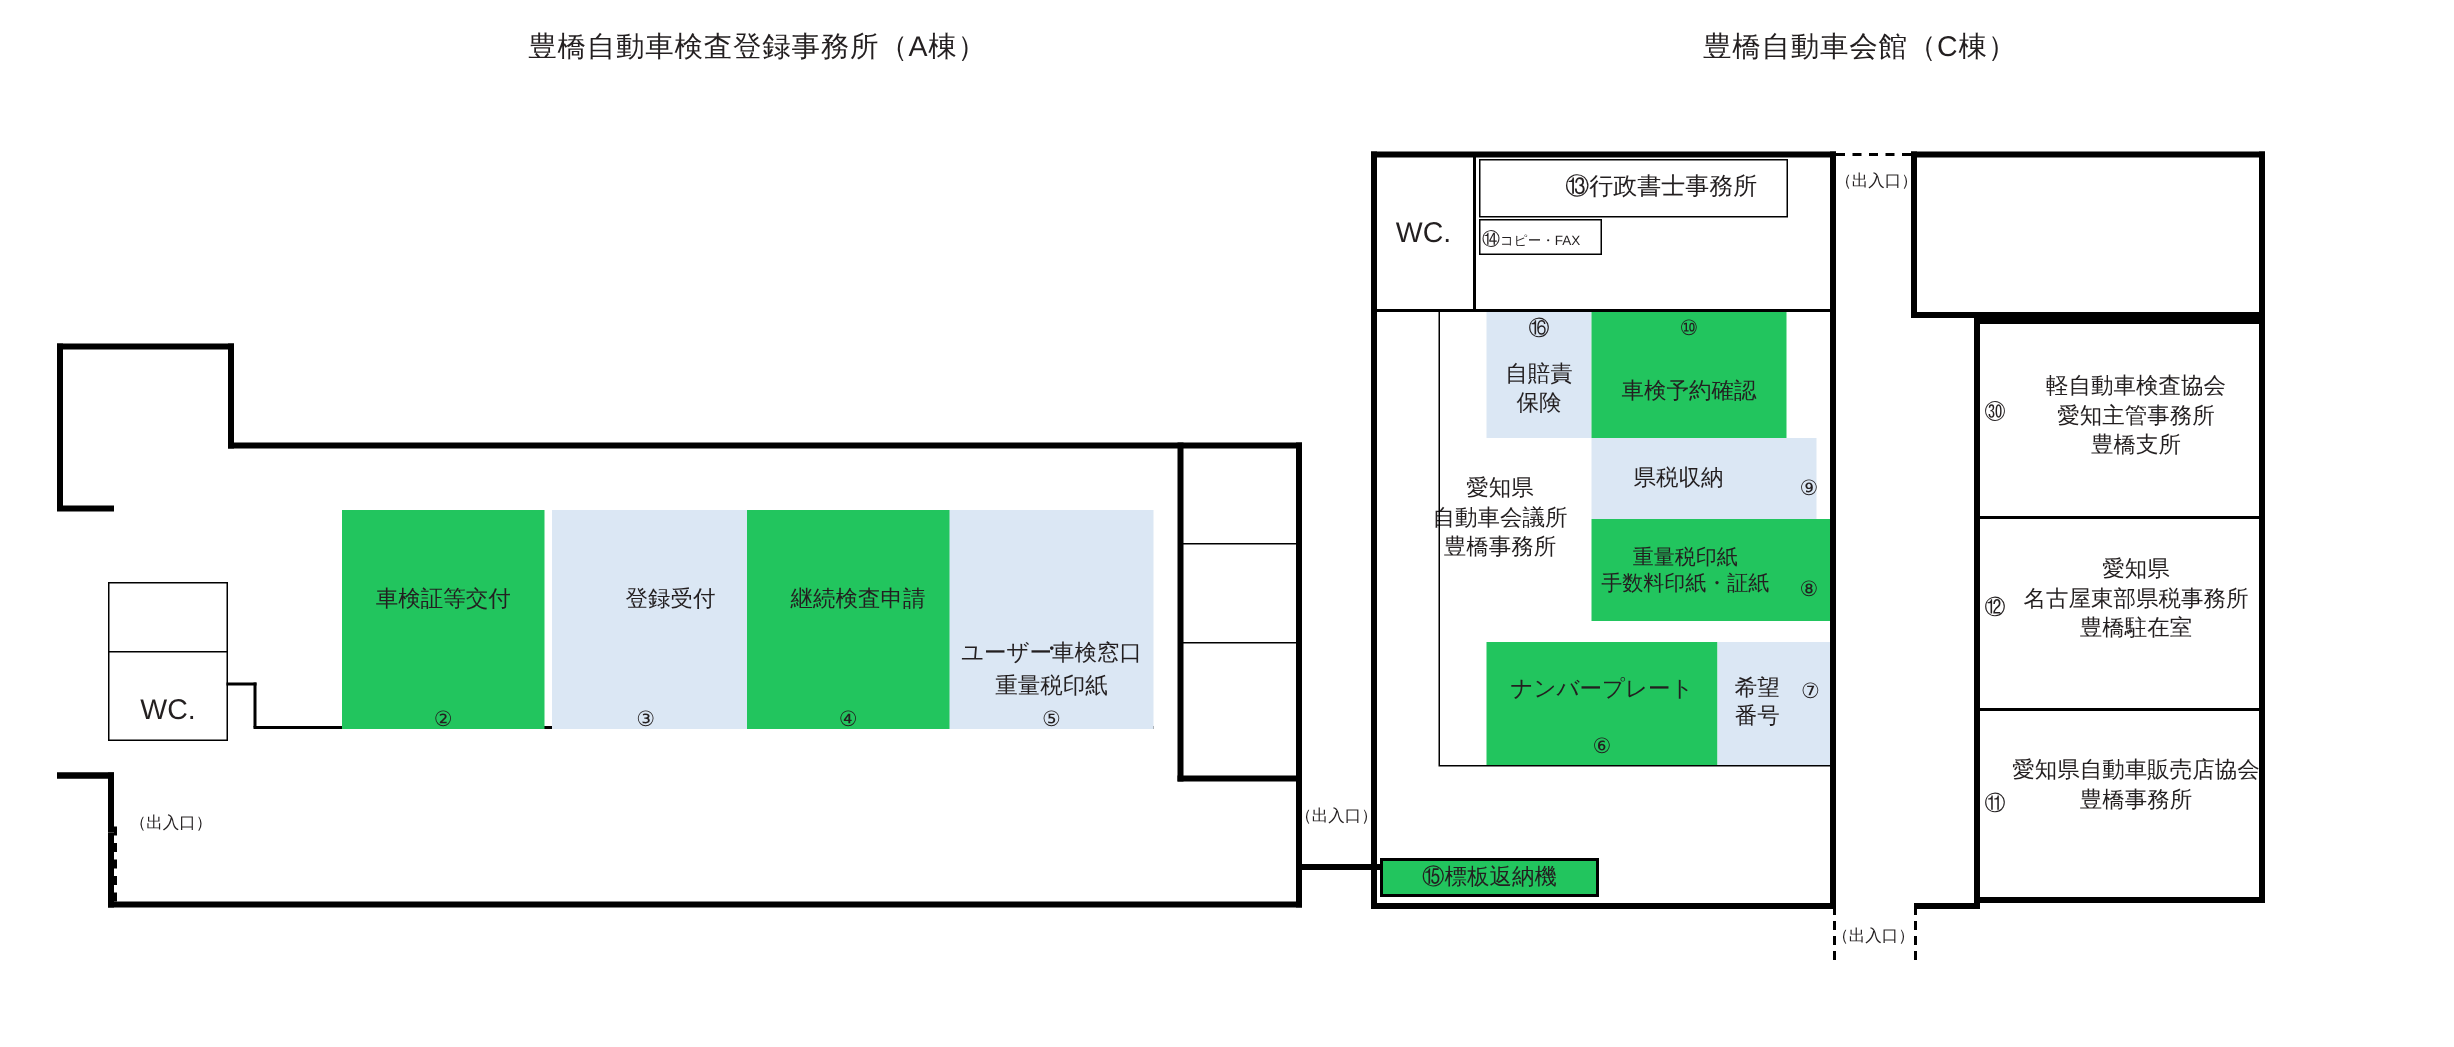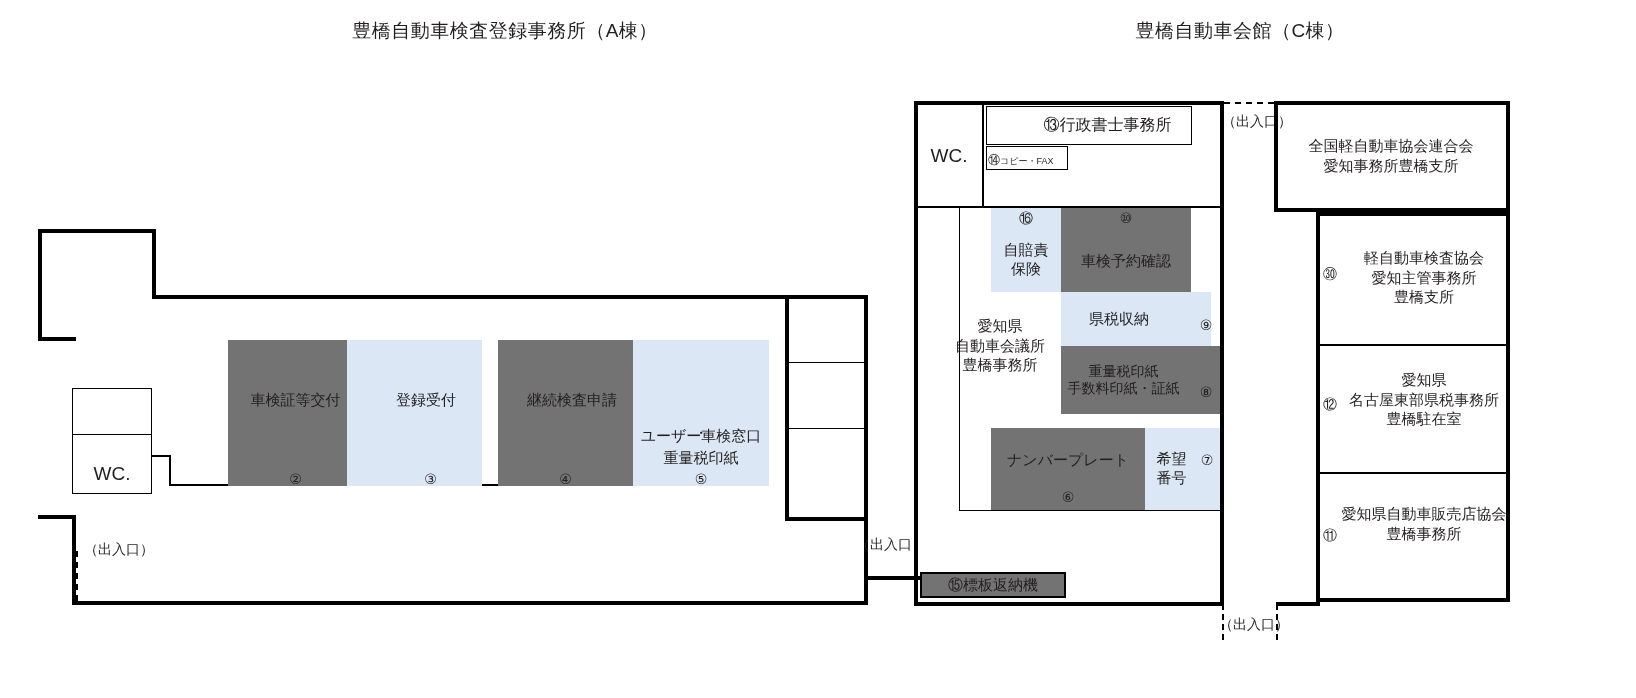--- a/index.html
+++ b/index.html
@@ -49,42 +49,42 @@
   
   .room {
     display: flex;
     align-items: center;
     justify-content: center;
     text-align: center;
     line-height: 1.25;
     font-size: 15px;
     white-space: pre-line;
   }
-  .room-pink { background: #737373; }
+  .room-pink { background: #22c55e; }
   .room-blue { background: #dbe7f4; }
   .room-white { background: #ffffff; }
 
   .room-outline { border: 2px solid #000000; }
   .room-thin { border: 1px solid #000000; }
 
   .label-plain {
     font-size: 15px;
     line-height: 1.3;
     text-align: center;
     white-space: pre-line;
   }
   .wc-label {
     font-size: 19px;
     text-align: center;
   }
   .exit-label {
-    font-size: 14px;
+    font-size: 11px;
     color: #231f20;
     white-space: nowrap;
-    text-align: right;
+    text-align: center;
     font-family: Liberation Mono, monospace;
   }
   .circ-num {
     font-size: 14px;
     text-align: center;
     white-space: nowrap;
   }
   .tiny {
     font-size: 9px;
   }
@@ -129,21 +129,21 @@
 
   <div class="abs thin2-h" style="left:151px; top:455px; width:20px;"></div>
   <div class="abs thin2-v" style="left:169px; top:455px; height:30px;"></div>
   <div class="abs thin2-h" style="left:169px; top:484px; width:600px;"></div>
 
   <div class="abs room room-pink" style="left:228px; top:340px; width:135px; height:146px;">
     <div style="padding-bottom:26px;">車検証等交付</div>
   </div>
   <div class="abs circ-num" style="left:228px; top:471px; width:135px;">②</div>
 
-  <div class="abs room room-blue" style="left:347px; top:340px; width:135px; height:146px;padding-left:23px;">
+  <div class="abs room room-blue" style="left:368px; top:340px; width:135px; height:146px;padding-left:23px;">
     <div style="padding-bottom:26px;">登録受付</div>
   </div>
   <div class="abs circ-num" style="left:363px; top:471px; width:135px;">③</div>
 
   <div class="abs room room-pink" style="left:498px; top:340px; width:148px; height:146px;">
     <div style="padding-bottom:26px;">継続検査申請</div>
   </div>
   <div class="abs circ-num" style="left:498px; top:471px; width:135px;">④</div>
 
   <div class="abs room room-blue" style="left:633px; top:340px; width:136px; height:146px;"></div>
@@ -226,22 +226,20 @@
     <div style="font-size:15px; white-space:nowrap;"><span>⑮</span><span>標板返納機</span></div>
   </div>
 
   <div class="abs dash-h" style="left:1224px; top:102px; width:50px;"></div>
   <div class="abs exit-label" style="left:1222px; top:113px; width:58px;">（出入口）</div>
 
   <div class="abs wall-h" style="left:1274px; top:101px; width:236px;"></div>
   <div class="abs wall-v" style="left:1274px; top:101px; height:111px;"></div>
   <div class="abs wall-v" style="left:1506px; top:101px; height:111px;"></div>
   <div class="abs wall-h" style="left:1274px; top:208px; width:236px;"></div>
-  <div class="abs label-plain" style="left:1276px; top:136px; width:230px;">全国軽自動車協会連合会
-愛知事務所豊橋支所</div>
 
   <div class="abs wall-v" style="left:1316px; top:212px; height:390px;"></div>
   <div class="abs wall-v" style="left:1506px; top:212px; height:390px;"></div>
   <div class="abs wall-h" style="left:1316px; top:212px; width:194px;"></div>
   <div class="abs wall-h" style="left:1316px; top:598px; width:194px;"></div>
   <div class="abs thin2-h" style="left:1318px; top:344px; width:190px;"></div>
   <div class="abs thin2-h" style="left:1318px; top:472px; width:190px;"></div>
 
   <div class="abs label-plain" style="left:1340px; top:248px; width:168px;">軽自動車検査協会
 愛知主管事務所

